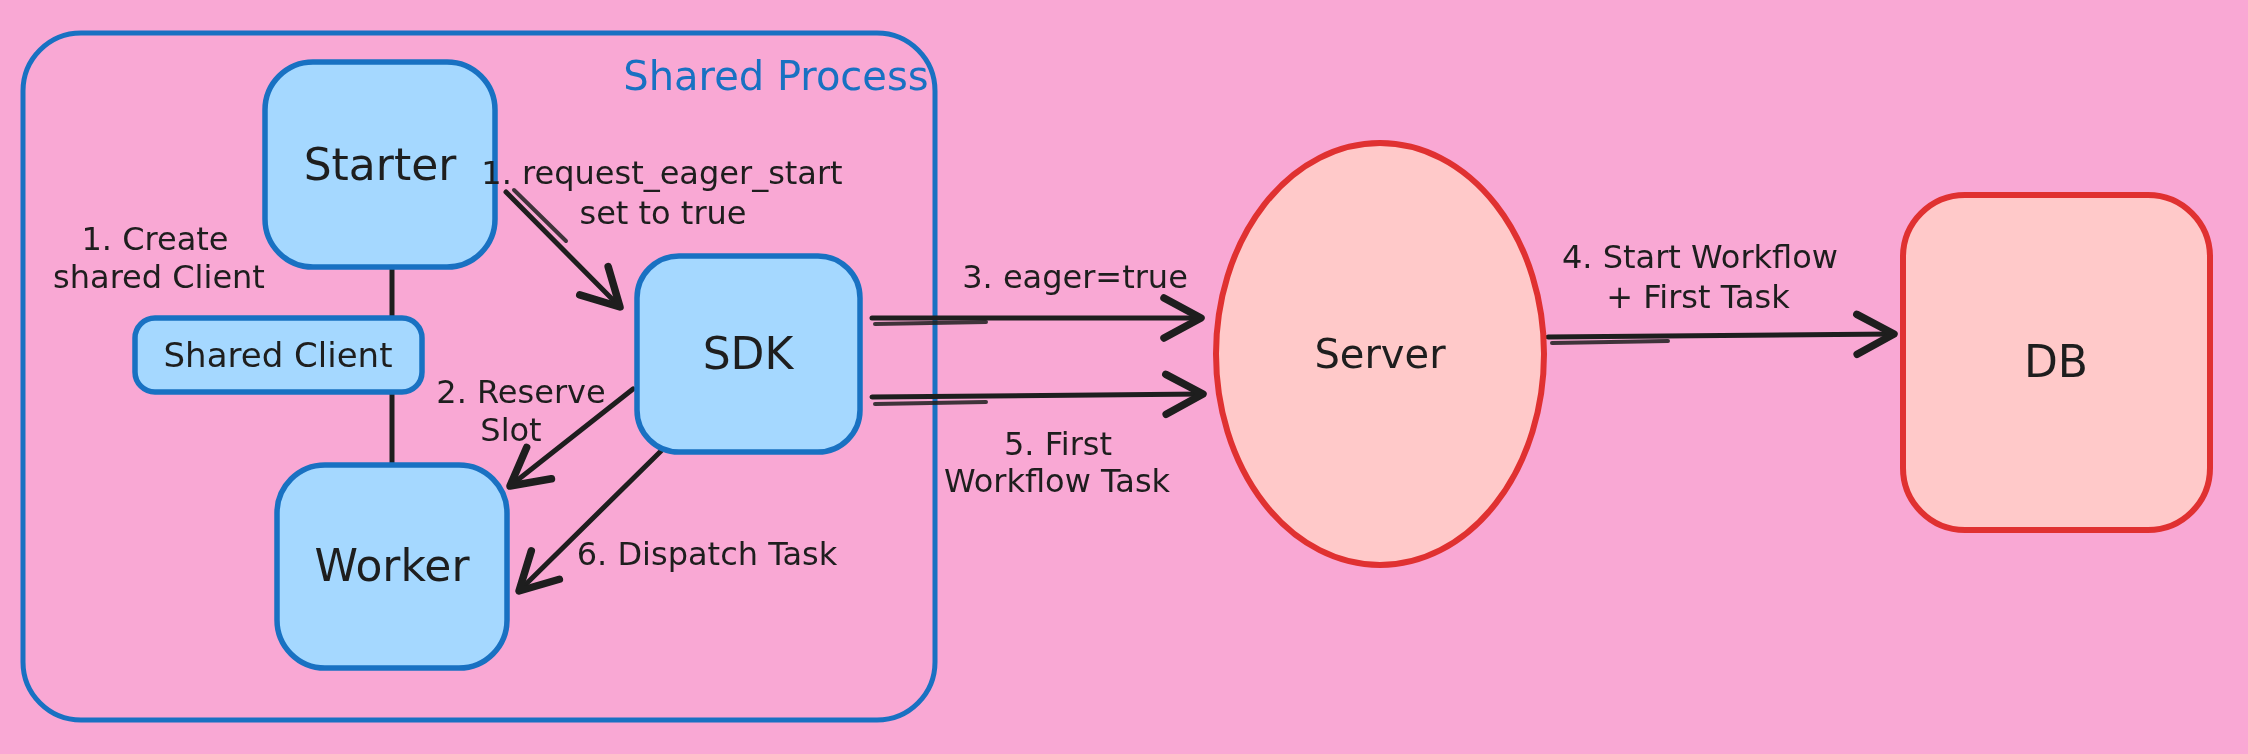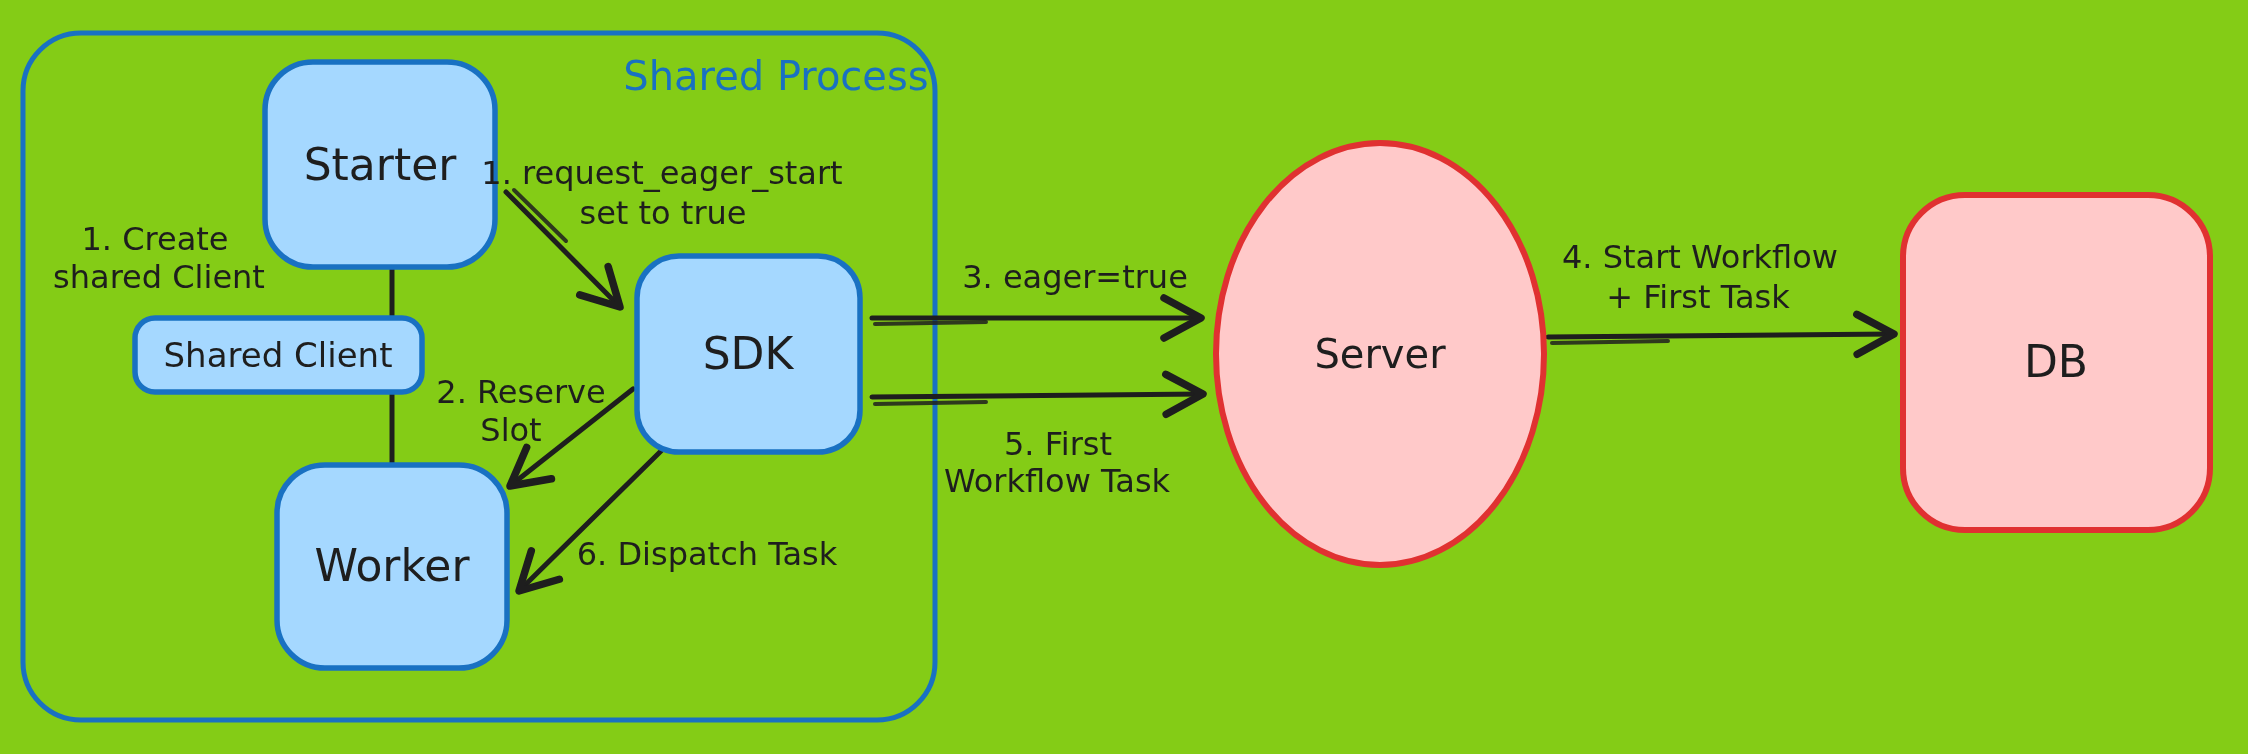--- a/index.html
+++ b/index.html
@@ -5,21 +5,21 @@
   html,body{
     margin:0;
     padding:0;
     background:#ffffff;
     font-family:"DejaVu Sans", sans-serif;
   }
   .canvas{
     position:relative;
     width:2248px;
     height:754px;
-    background:#84cc16;
+    background:#f9a8d4;
     overflow:hidden;
   }
   svg{display:block}
 
   
   .blue-box{fill:#a5d8ff;stroke:#1971c2;stroke-width:5.5;}
   .blue-container{fill:none;stroke:#1971c2;stroke-width:5;}
   .red-shape{fill:#ffc9c9;stroke:#e03131;stroke-width:6;}
   .ink-line{fill:none;stroke:#1e1e1e;stroke-width:5;stroke-linecap:round;}
   .ink-line-thin{fill:none;stroke:#1e1e1e;stroke-width:4;stroke-linecap:round;opacity:.85;}

